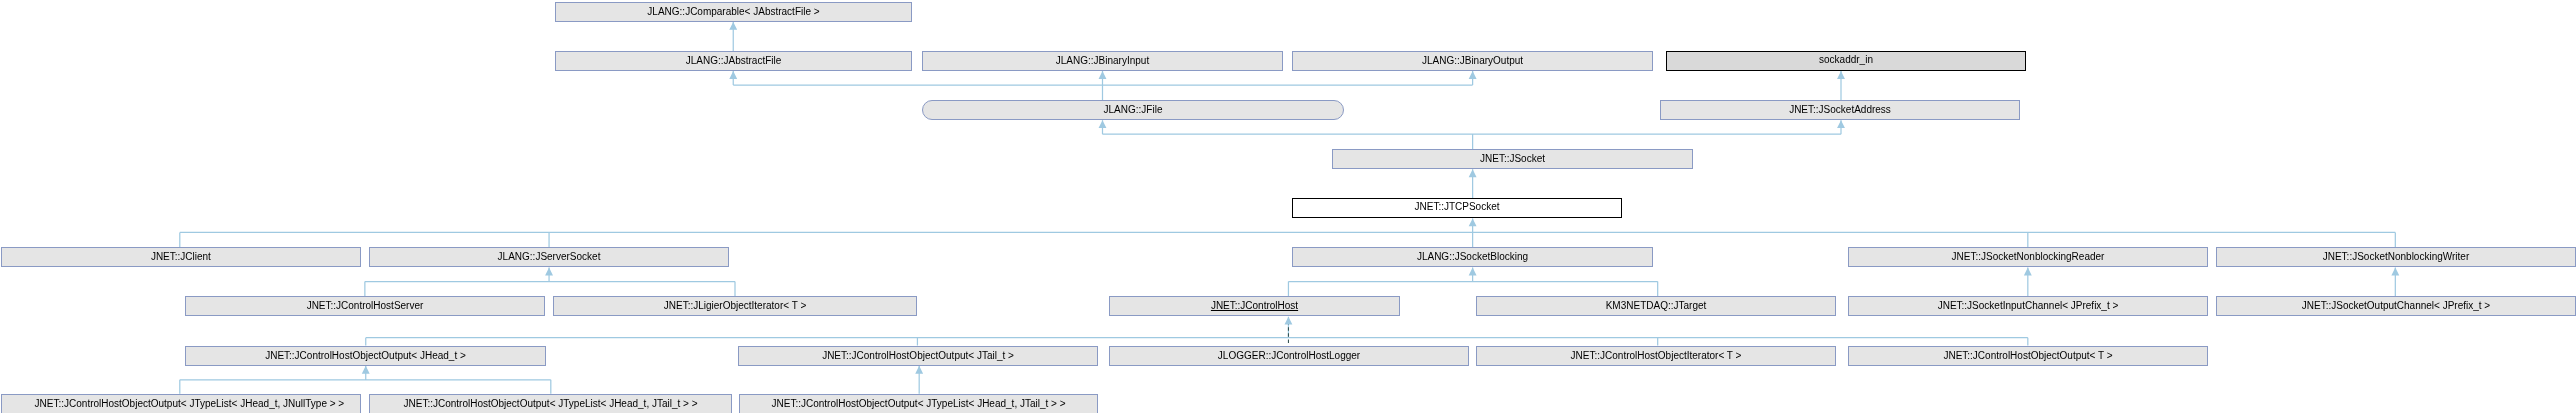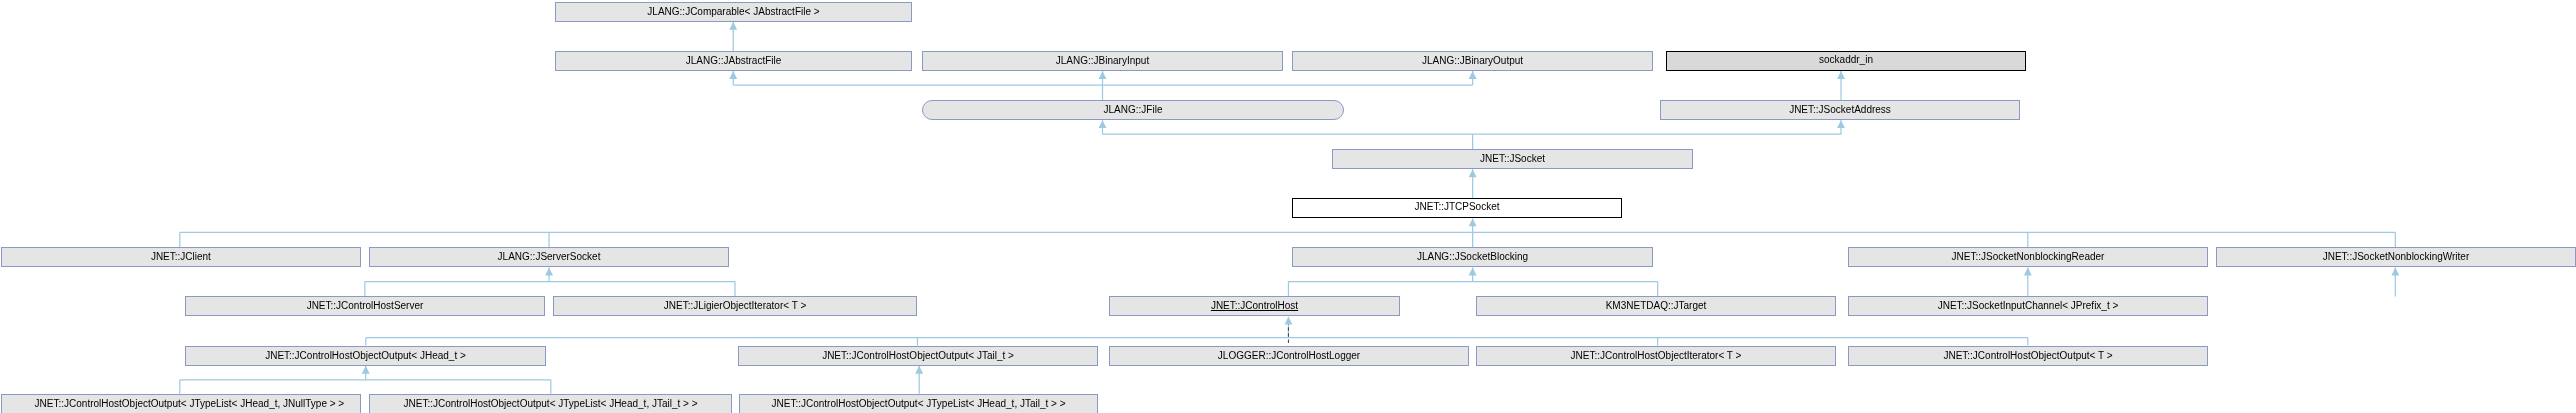--- a/index.html
+++ b/index.html
@@ -67,20 +67,21 @@
   <div class="node" style="left:369px;top:247px;width:360px;">JLANG::JServerSocket</div>
   <div class="node" style="left:1292px;top:247px;width:361px;">JLANG::JSocketBlocking</div>
   <div class="node" style="left:1848px;top:247px;width:360px;">JNET::JSocketNonblockingReader</div>
   <div class="node" style="left:2216px;top:247px;width:360px;">JNET::JSocketNonblockingWriter</div>
 
   <div class="node" style="left:185px;top:296px;width:360px;">JNET::JControlHostServer</div>
   <div class="node" style="left:553px;top:296px;width:364px;">JNET::JLigierObjectIterator&lt; T &gt;</div>
   <div class="node" style="left:1109px;top:296px;width:291px;text-decoration:underline;">JNET::JControlHost</div>
   <div class="node" style="left:1476px;top:296px;width:360px;">KM3NETDAQ::JTarget</div>
   <div class="node" style="left:1848px;top:296px;width:360px;">JNET::JSocketInputChannel&lt; JPrefix_t &gt;</div>
+  <div class="node" style="left:2216px;top:296px;width:360px;">JNET::JSocketOutputChannel&lt; JPrefix_t &gt;</div>
 
   <div class="node" style="left:185px;top:346px;width:361px;">JNET::JControlHostObjectOutput&lt; JHead_t &gt;</div>
   <div class="node" style="left:738px;top:346px;width:360px;">JNET::JControlHostObjectOutput&lt; JTail_t &gt;</div>
   <div class="node" style="left:1109px;top:346px;width:360px;">JLOGGER::JControlHostLogger</div>
   <div class="node" style="left:1476px;top:346px;width:360px;">JNET::JControlHostObjectIterator&lt; T &gt;</div>
   <div class="node" style="left:1848px;top:346px;width:360px;">JNET::JControlHostObjectOutput&lt; T &gt;</div>
 
   <div class="node" style="left:0.9px;top:394px;width:360px;padding-left:17px;">JNET::JControlHostObjectOutput&lt; JTypeList&lt; JHead_t, JNullType &gt; &gt;</div>
   <div class="node" style="left:369px;top:394px;width:363px;">JNET::JControlHostObjectOutput&lt; JTypeList&lt; JHead_t, JTail_t &gt; &gt;</div>
   <div class="node" style="left:739px;top:394px;width:359px;">JNET::JControlHostObjectOutput&lt; JTypeList&lt; JHead_t, JTail_t &gt; &gt;</div>

